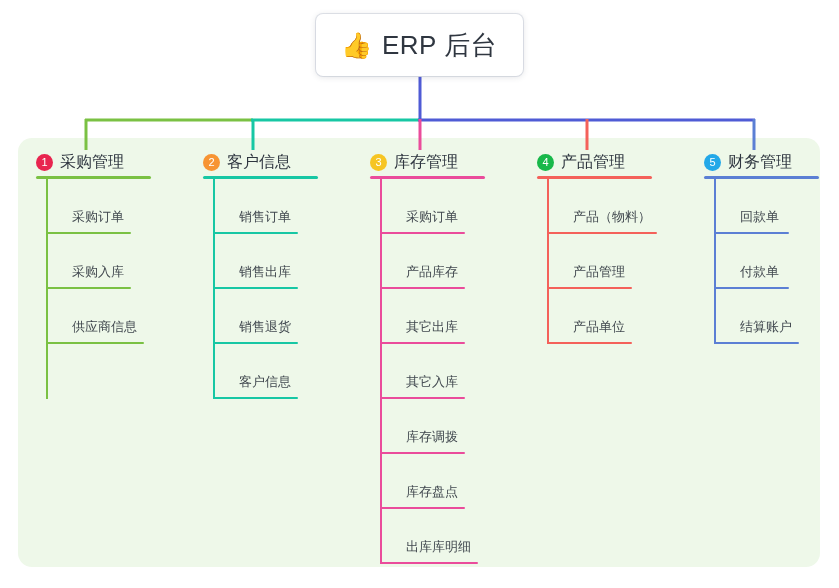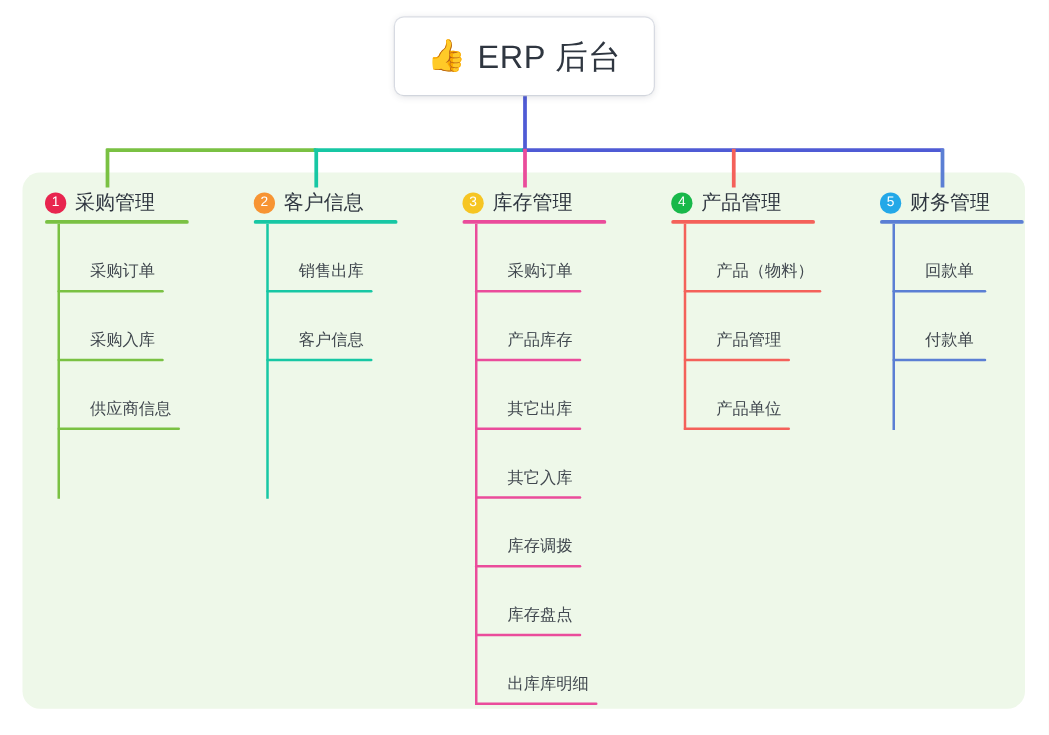--- a/index.html
+++ b/index.html
@@ -110,21 +110,29 @@
       </div>
       <div class="col" style="left: 203px;">
         <div class="col-head" style="width: 115px;">
           <span class="badge" style="background: rgb(247, 148, 51);">2</span>
           <span class="head-label">客户信息</span>
           <span class="head-rule" style="width: 115px; background: rgb(23, 199, 164);"></span>
         </div>
         <div class="items">
           <span class="spine" style="background: rgb(23, 199, 164); height: 220px;"></span>
           <div class="item">
+            <span class="item-label">销售订单</span>
+            <span class="item-rule" style="width: 85px; background: rgb(23, 199, 164);"></span>
+          </div>
+          <div class="item">
             <span class="item-label">销售出库</span>
+            <span class="item-rule" style="width: 85px; background: rgb(23, 199, 164);"></span>
+          </div>
+          <div class="item">
+            <span class="item-label">销售退货</span>
             <span class="item-rule" style="width: 85px; background: rgb(23, 199, 164);"></span>
           </div>
           <div class="item">
             <span class="item-label">客户信息</span>
             <span class="item-rule" style="width: 85px; background: rgb(23, 199, 164);"></span>
           </div>
         </div>
       </div>
       <div class="col" style="left: 370px;">
         <div class="col-head" style="width: 115px;">
@@ -195,17 +203,21 @@
         <div class="items">
           <span class="spine" style="background: rgb(91, 127, 212); height: 165px;"></span>
           <div class="item">
             <span class="item-label">回款单</span>
             <span class="item-rule" style="width: 75px; background: rgb(91, 127, 212);"></span>
           </div>
           <div class="item">
             <span class="item-label">付款单</span>
             <span class="item-rule" style="width: 75px; background: rgb(91, 127, 212);"></span>
           </div>
+          <div class="item">
+            <span class="item-label">结算账户</span>
+            <span class="item-rule" style="width: 85px; background: rgb(91, 127, 212);"></span>
+          </div>
         </div>
       </div>
     </div>
 
 </div>
 
 </body></html>

